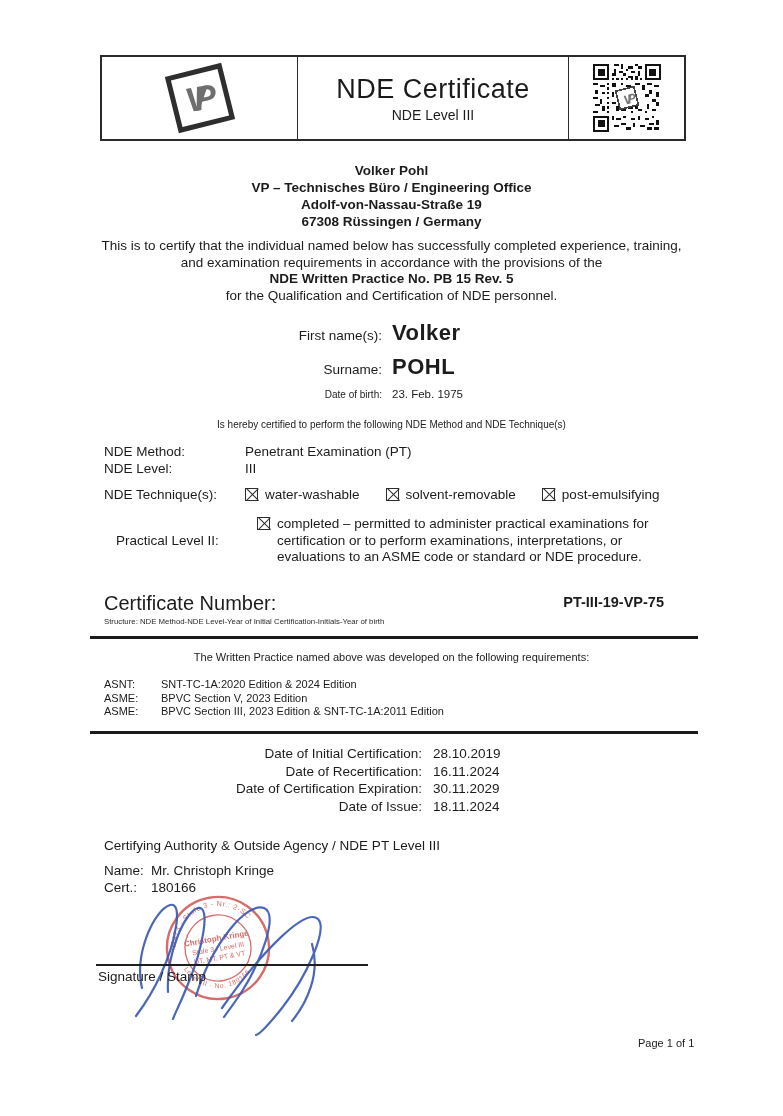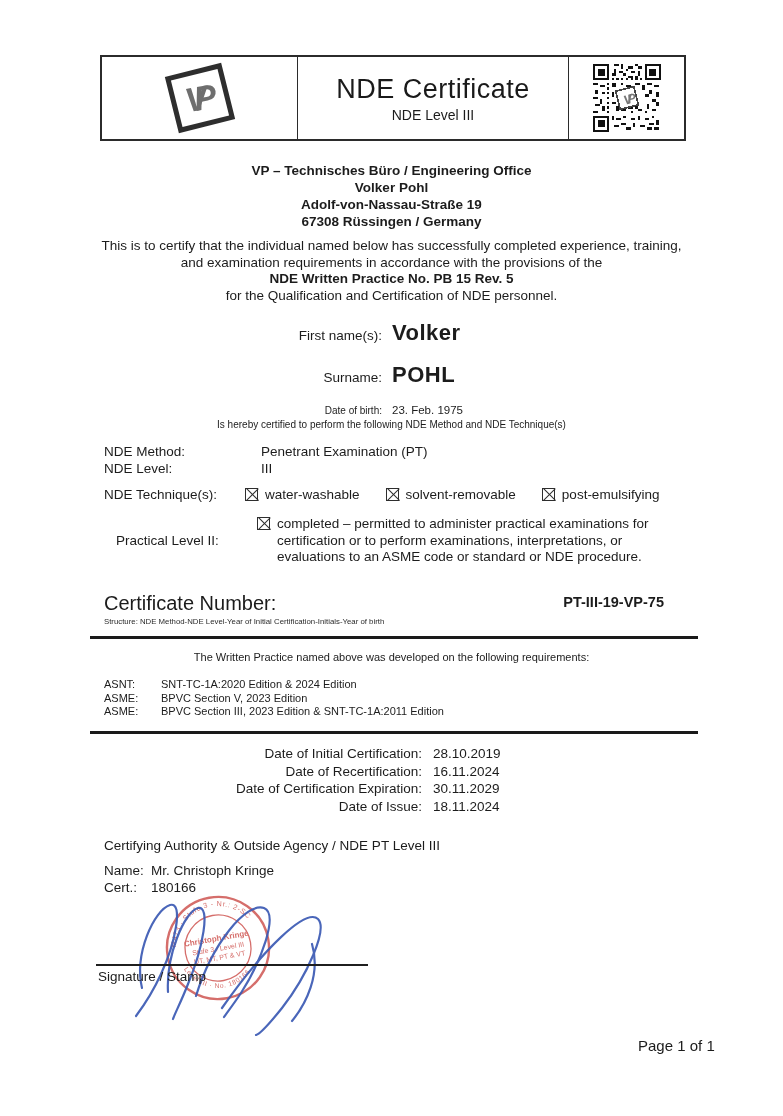--- a/index.html
+++ b/index.html
@@ -29,28 +29,28 @@
     font-size:13.5px; line-height:16.5px; }
   .intro .bold { font-weight:bold; }
 
   
   .person { position:absolute; left:0; top:320px; width:783px; }
   .person-row { display:grid; grid-template-columns:392px auto; align-items:baseline; }
   .person-label { text-align:right; padding-right:10px; font-size:13.5px; }
   .person-label.small { font-size:10px; }
   .person-value-big { font-weight:bold; font-size:22px; letter-spacing:.5px; }
   .person-value-small { font-size:11.5px; }
-  .person-row + .person-row { margin-top:16px; }
+  .person-row + .person-row { margin-top:8px; }
 
   
   .certify-line { position:absolute; left:0; top:419px; width:783px; text-align:center; font-size:10px; }
 
   
   .method { position:absolute; left:104px; top:443px; font-size:13.5px; line-height:17px; }
-  .kv { display:grid; grid-template-columns:141px auto;gap:16px; }
+  .kv { display:grid; grid-template-columns:141px auto; }
 
   
   .tech { position:absolute; left:104px; top:487px; font-size:13.5px; display:flex; }
   .tech-label { width:141px; }
   .tech-item { margin-right:26px; white-space:nowrap; }
 
   .cb { display:inline-block; width:13px; height:13px; border:1.5px solid #2e2e2e;
     position:relative; vertical-align:-2px; margin-right:7px; background:#fff; }
   .cb.checked::before, .cb.checked::after { content:""; position:absolute; left:-2px; top:4.5px;
     width:17px; height:1.4px; background:#2e2e2e; }
@@ -90,21 +90,21 @@
   .authority-rows { position:absolute; left:104px; top:862px; font-size:13.5px; line-height:17px; }
   .auth-row { display:grid; grid-template-columns:47px auto; }
 
   
   .sig-area { position:absolute; left:96px; top:890px; width:320px; height:120px; }
   .stamp-svg { position:absolute; left:66px; top:2px; opacity:.82; }
   .signature-svg { position:absolute; left:18px; top:-4px; }
   .sig-line { position:absolute; left:0px; top:74px; width:272px; border-top:2px solid #1f1f1f; }
   .sig-label { position:absolute; left:2px; top:79px; font-size:13.5px; }
 
-  .footer { position:absolute; left:638px; top:1037px; font-size:15px; }
+  .footer { position:absolute; left:638px; top:1037px; font-size:11px; }
 
   svg text { font-family:"Liberation Sans","DejaVu Sans",sans-serif; }
 </style>
 </head>
 <body>
 
 <div class="page">
 
   <div class="header-box">
     <div class="logo-cell">
@@ -215,22 +215,22 @@
 
         <g transform="rotate(-14 14.5 14.5)">
           <rect x="10.5" y="10.5" width="8" height="8" fill="#fff" stroke="#444" stroke-width="0.7"></rect>
           <text x="14.5" y="17" font-size="5.5" font-style="italic" font-weight="bold" fill="#777" text-anchor="middle" letter-spacing="-2">VP</text>
         </g>
       </svg>
     </div>
   </div>
 
   <div class="issuer">
+    <div>Volker Pohl</div>
     <div>VP – Technisches Büro / Engineering Office</div>
-    <div>Volker Pohl</div>
     <div>Adolf-von-Nassau-Straße 19</div>
     <div>67308 Rüssingen / Germany</div>
   </div>
 
   <div class="intro">
     <div>This is to certify that the individual named below has successfully completed experience, training,</div>
     <div>and examination requirements in accordance with the provisions of the</div>
     <div class="bold">NDE Written Practice No. PB 15 Rev. 5</div>
     <div>for the Qualification and Certification of NDE personnel.</div>
   </div>

